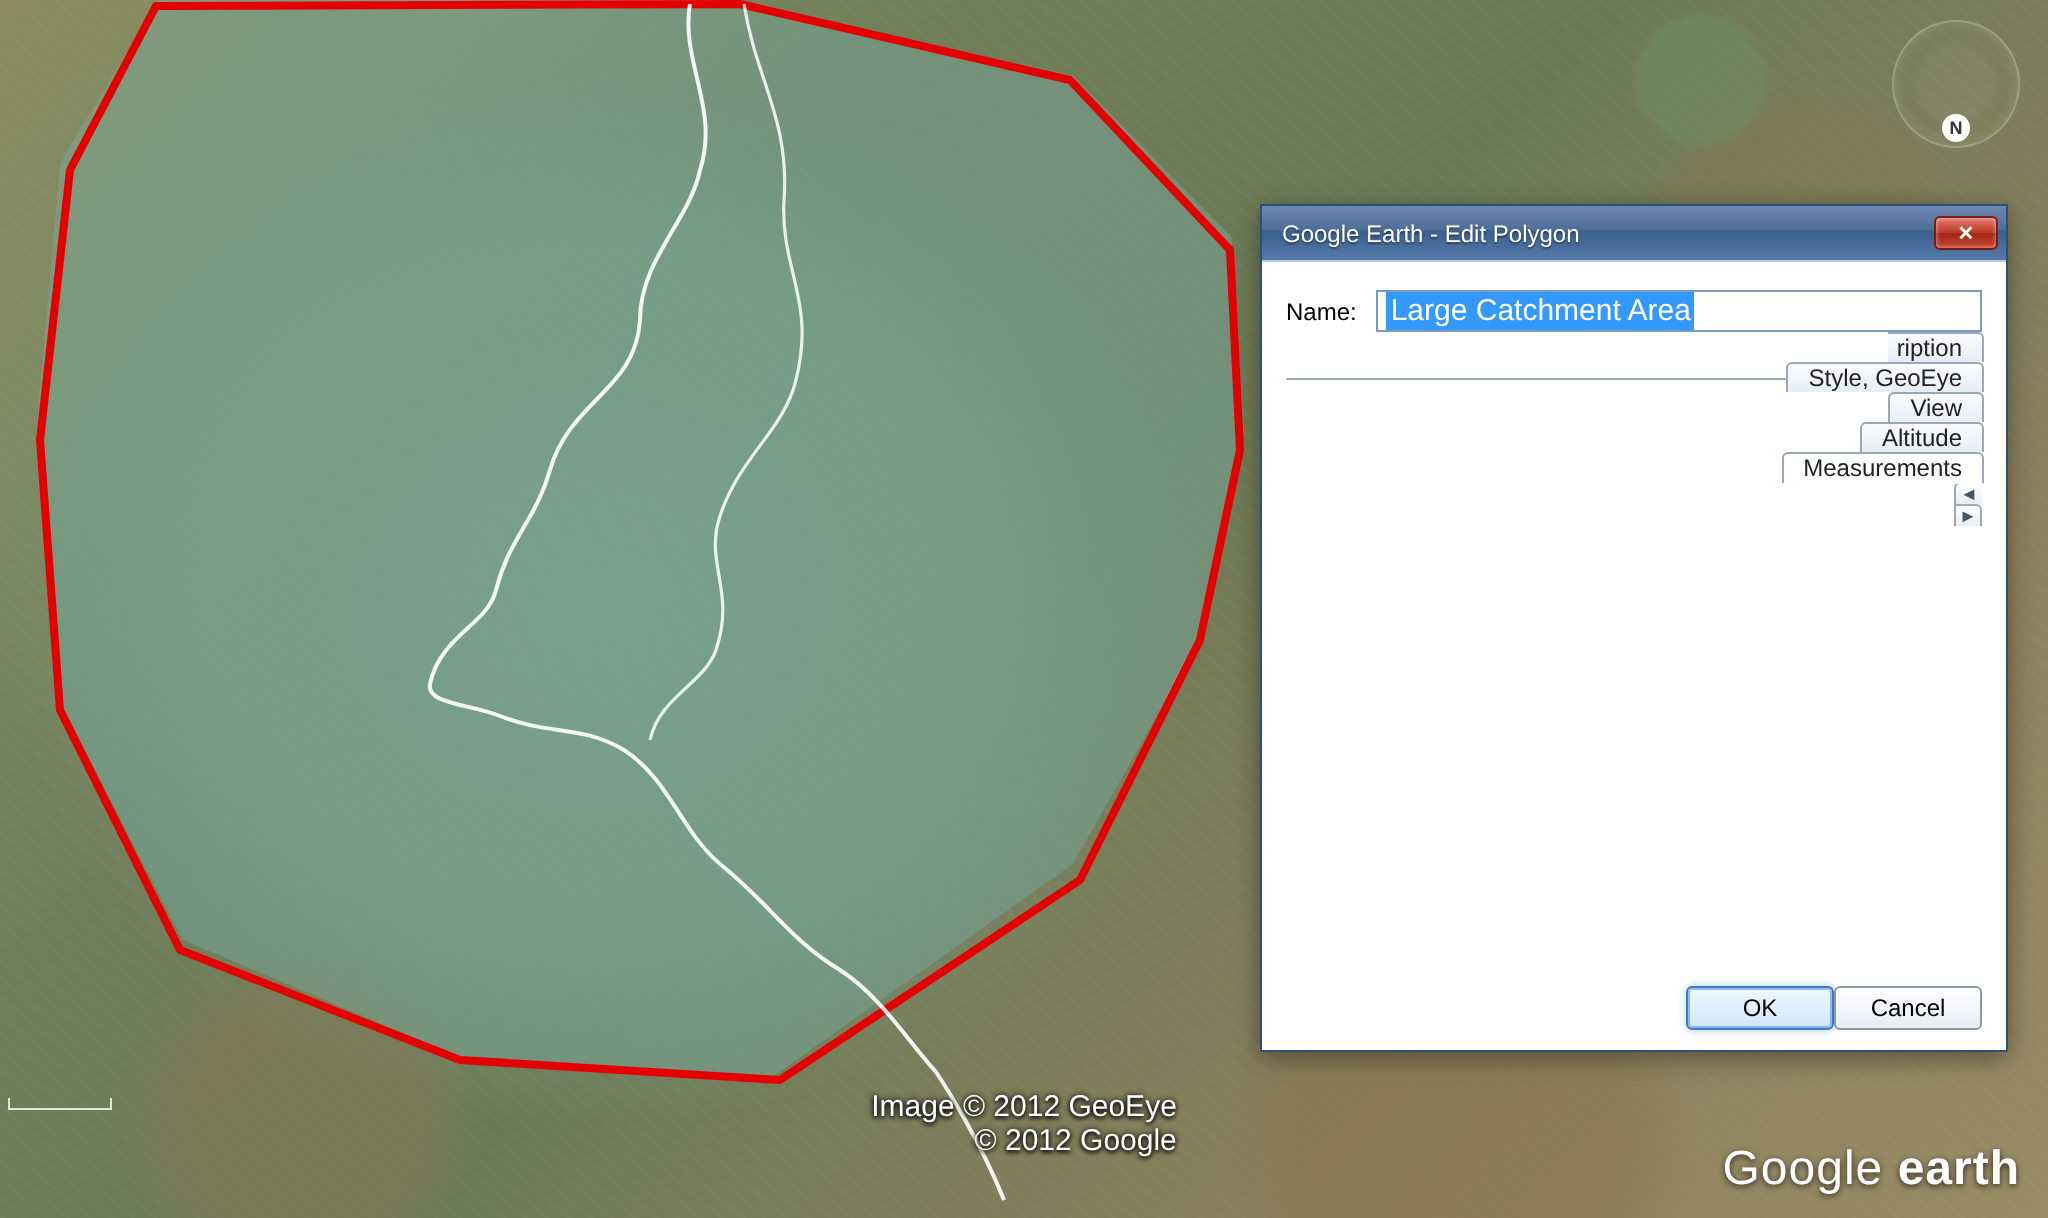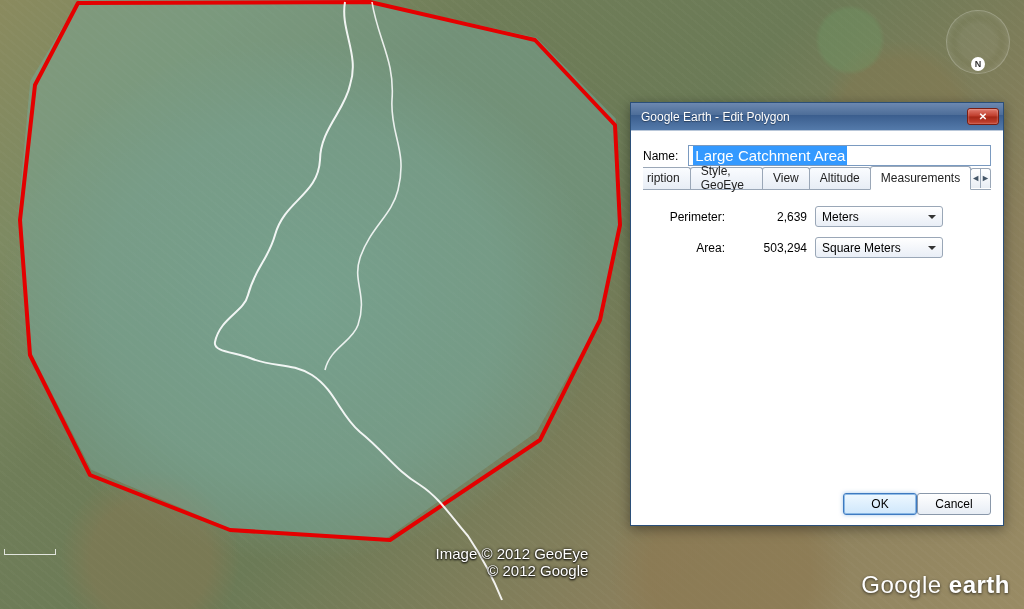--- a/index.html
+++ b/index.html
@@ -81,21 +81,21 @@
   .name-row label { color:#000; }
   .name-input {
     flex:1; height:21px; border:1px solid #7a9ac0;
     padding:0 4px; font-size:15px;
     background:#fff;
   }
   .name-input .sel {
     display:inline-block; background:#3399ff; color:#fff; padding:1px 2px;
     line-height:17px;
   }
-  .tabs-row { display:flex; align-items:center; gap:0; border-bottom:1px solid #9aa7b7; height:24px; }
+  .tabs-row { display:flex; align-items:flex-end; gap:0; border-bottom:1px solid #9aa7b7; height:24px;flex-direction:column; }
   .tab-scroll-left, .tab-scroll-right {
     width:14px; height:20px; border:1px solid #9aa7b7; border-bottom:none;
     display:flex; align-items:center; justify-content:center;
     background:linear-gradient(#fff,#e8edf4); font-size:9px; color:#456;
   }
   .tab-scroll-left { margin-left:auto; border-right:none; border-radius:3px 0 0 0; }
   .tab-scroll-right { border-radius:0 3px 0 0; }
   .tab {
     height:22px; padding:0 10px; display:flex; align-items:center;
     border:1px solid #9aa7b7; border-bottom:none;
@@ -209,36 +209,20 @@
             <span>Measurements</span>
           </div>
         <div class="tab-scroll-left">
             <span>◄</span>
           </div>
         <div class="tab-scroll-right">
             <span>►</span>
           </div>
       </div>
 
-      <div class="tab-content">
-        <div class="mrow">
-          <div class="mlabel">Perimeter:</div>
-          <div class="mvalue">2,639</div>
-          <div class="combobox">
-            <span>Meters</span>
-          </div>
-        </div>
-        <div class="mrow">
-          <div class="mlabel">Area:</div>
-          <div class="mvalue">503,294</div>
-          <div class="combobox">
-            <span>Square Meters</span>
-          </div>
-        </div>
-      </div>
 
       <div class="dlg-buttons">
         <div class="btn primary">
             <span>OK</span>
           </div>
         <div class="btn">
             <span>Cancel</span>
           </div>
       </div>
     </div>

